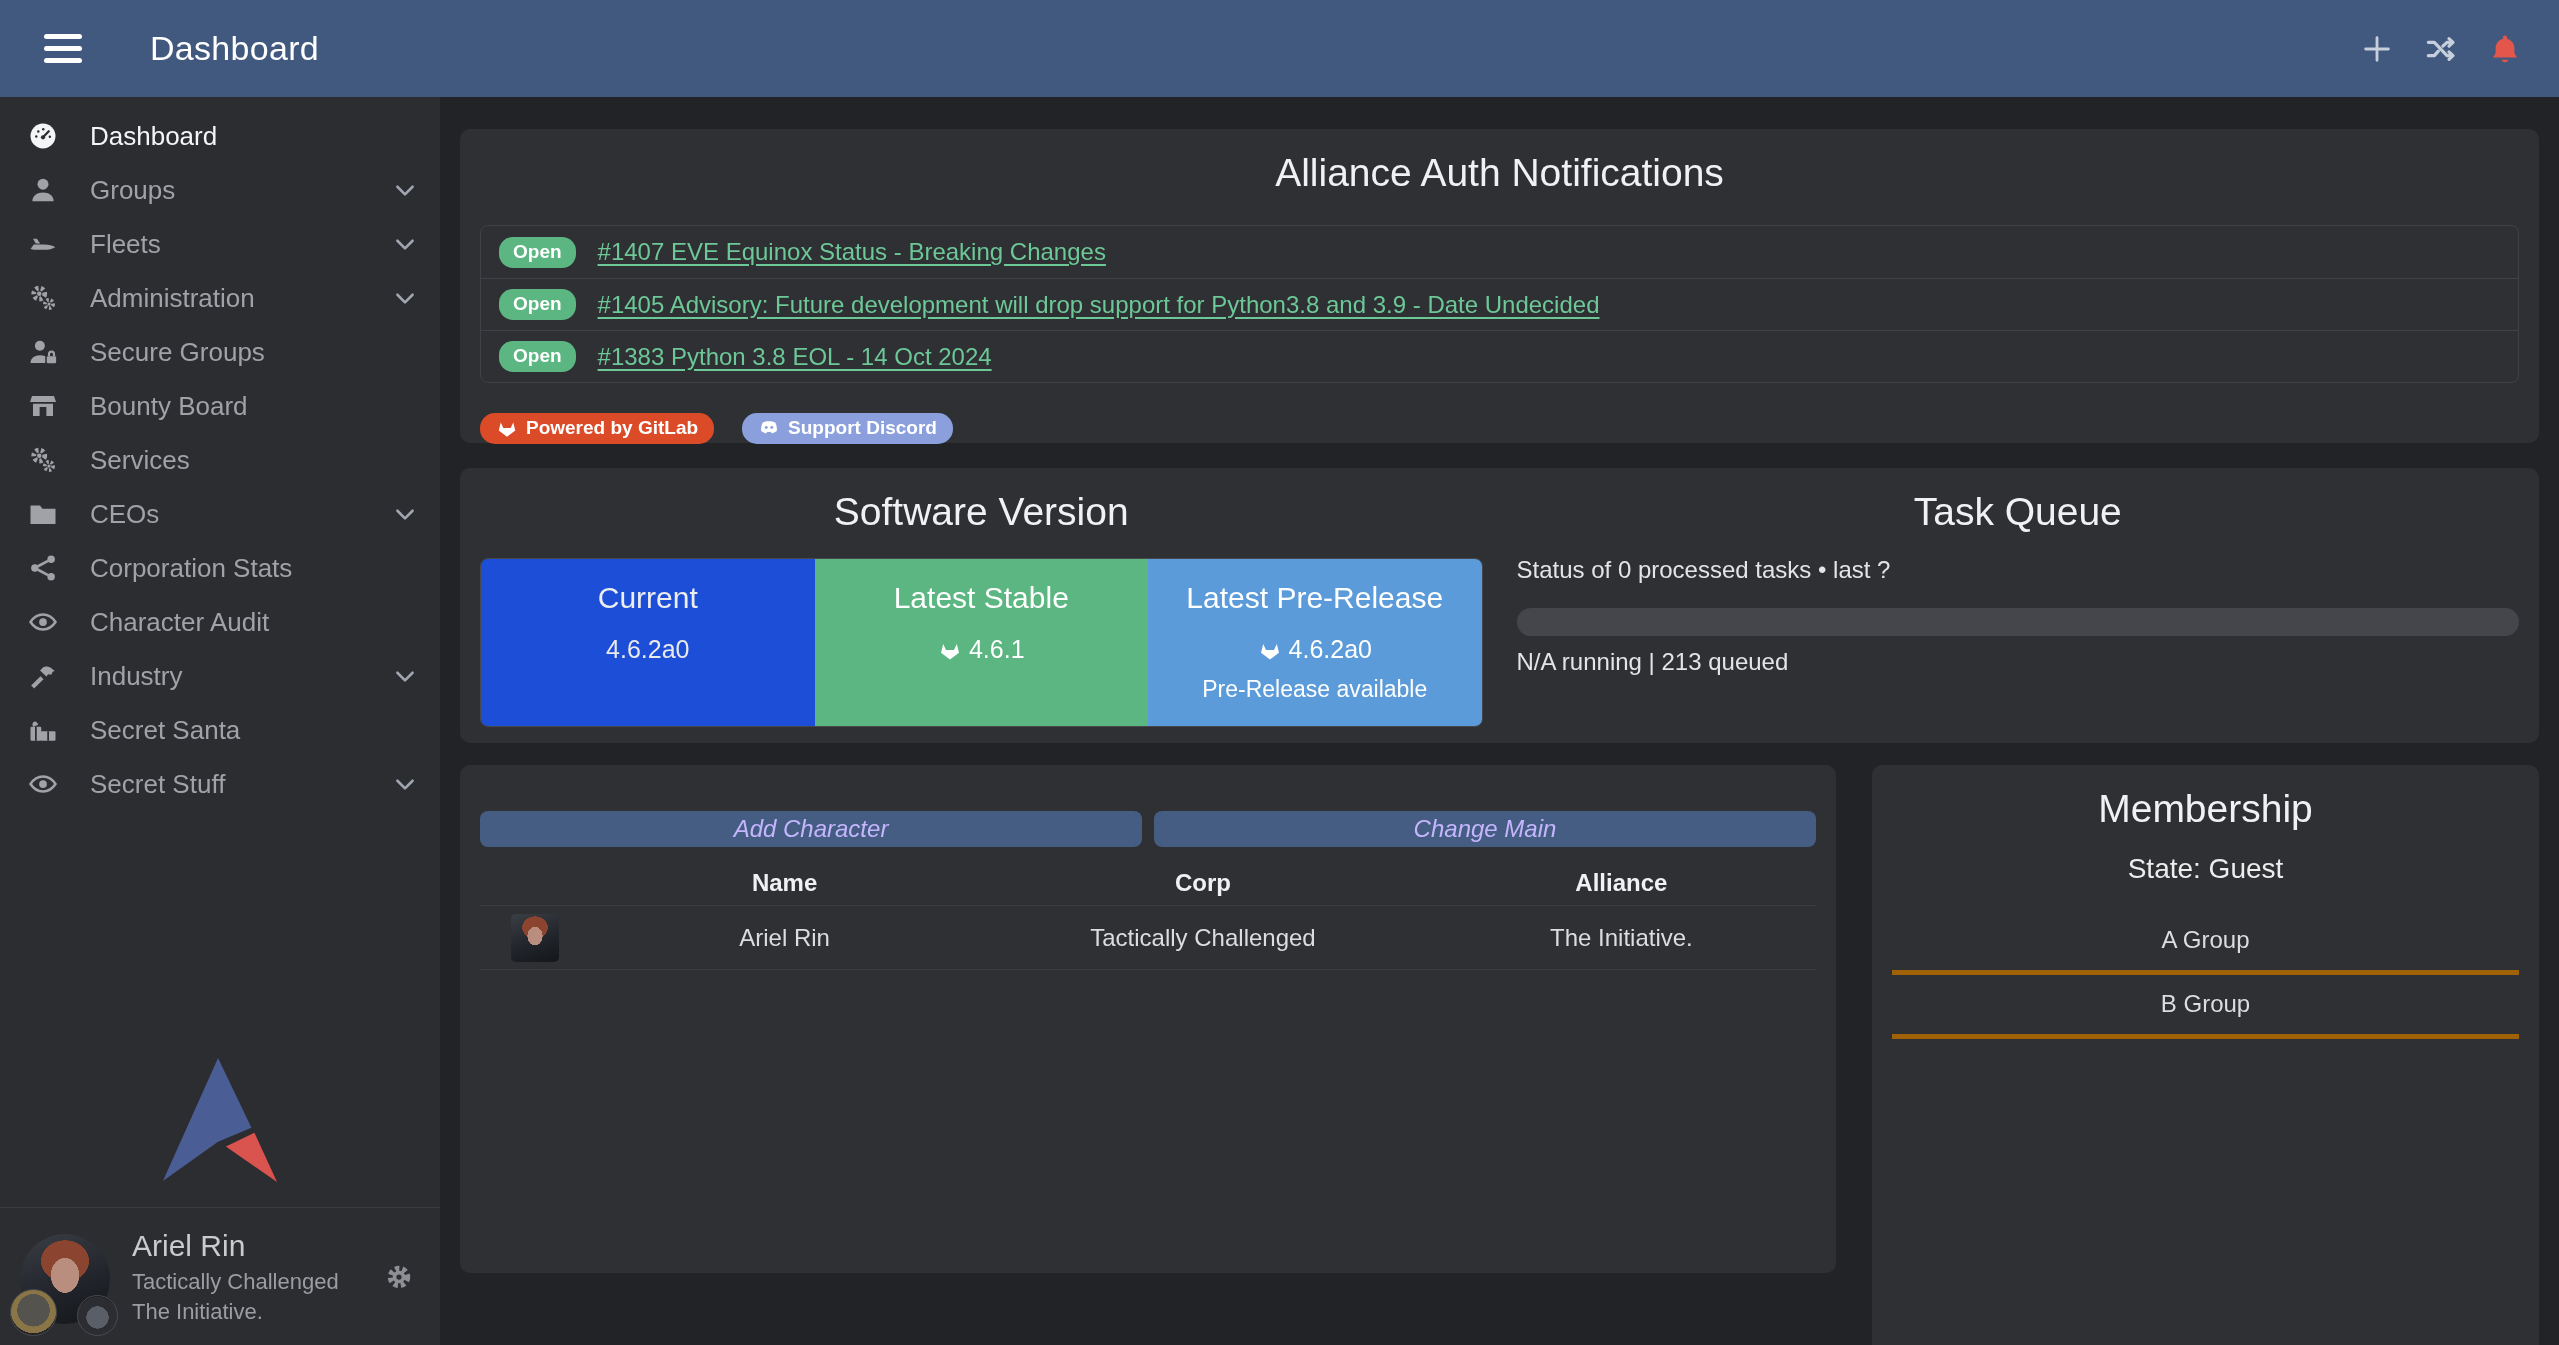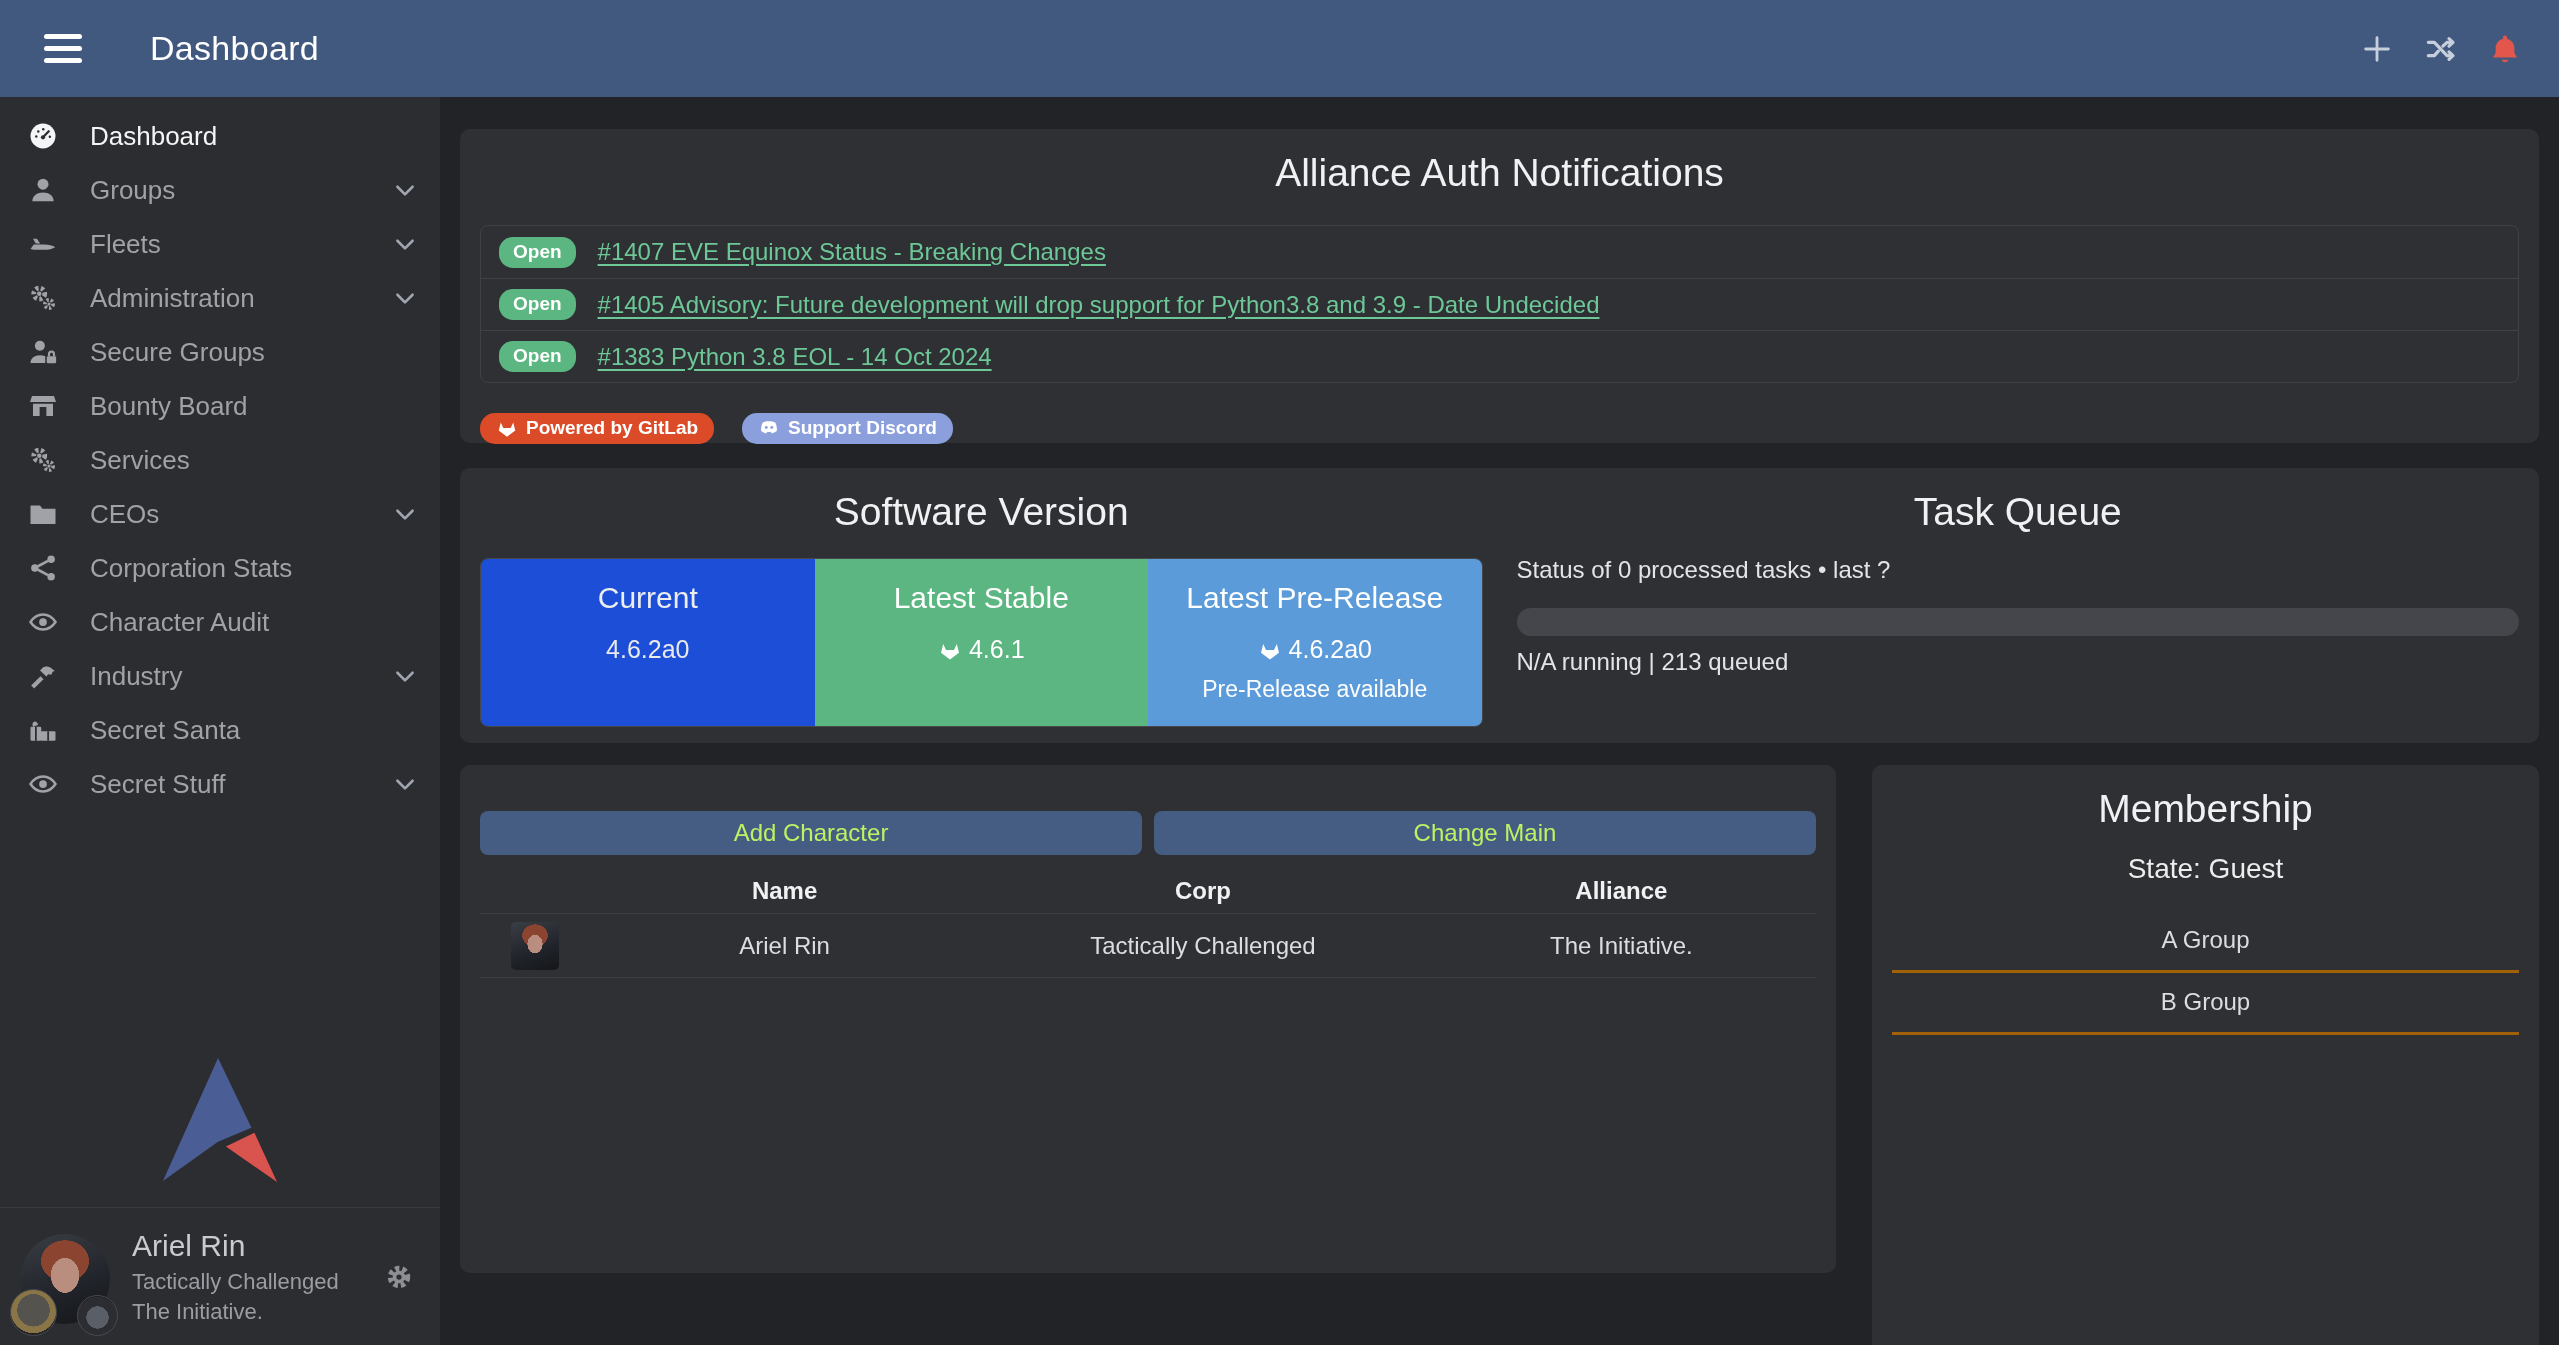--- a/index.html
+++ b/index.html
@@ -129,22 +129,22 @@
   .task-progress{
     margin-top:24px; height:28px; border-radius:14px; background:#45464c;
   }
   .task-queue-line{ margin-top:12px; font-size:24px; color:#e3e4e6; }
 
   
   .row3{ display:flex; gap:36px; margin-top:22px; }
   .panel.characters{ width:1376px; height:508px; flex:0 0 auto;}
   .char-buttons{ display:flex; gap:12px; margin-top:26px; }
   .btn-primary{
-    flex:1; height:44px; background:#455d82; color:#bef264; border:none;
-    border-radius:8px; font-size:24px; font-family:inherit; cursor:pointer;
+    flex:1; height:36px; background:#455d82; color:#c4b5fd; border:none;
+    border-radius:8px; font-size:24px; font-family:inherit; cursor:pointer;font-style:italic;
   }
   .char-table{ margin-top:14px; }
   .char-hrow, .char-row{
     display:grid; grid-template-columns:110px 1fr 1.15fr 1fr; align-items:center;
   }
   .char-hrow{ height:44px; }
   .char-hrow > div{ font-size:24px; font-weight:bold; color:#f0f1f2; text-align:center;}
   .char-row{ border-top:1px solid #3c3d42; border-bottom:1px solid #3c3d42; height:65px;}
   .char-row > div{ font-size:24px; color:#dcdde0; text-align:center; }
   .char-avatar{
@@ -153,21 +153,21 @@
       radial-gradient(ellipse 26% 32% at 50% 46%, #b98e7e 0 60%, rgba(0,0,0,0) 61%),
       radial-gradient(ellipse 44% 38% at 50% 28%, #8a4430 0 60%, rgba(0,0,0,0) 61%),
       linear-gradient(160deg, #3a3e45, #202329 60%, #141619);
   }
 
   .panel.membership{ flex:1; height:624px; }
   .membership-state{ text-align:center; font-size:28px; color:#eceded; margin-top:22px;}
   .group-list{ margin-top:26px; }
   .group-item{
     text-align:center; font-size:24px; color:#dcdde0; padding:15px 0 16px;
-    border-bottom:3px solid #a16207;
+    border-bottom:5px solid #a16207;
   }
 </style>
 </head>
 <body>
 
 <header class="navbar">
   <button class="hamburger">
     <span></span>
       <span></span>
       <span></span>

